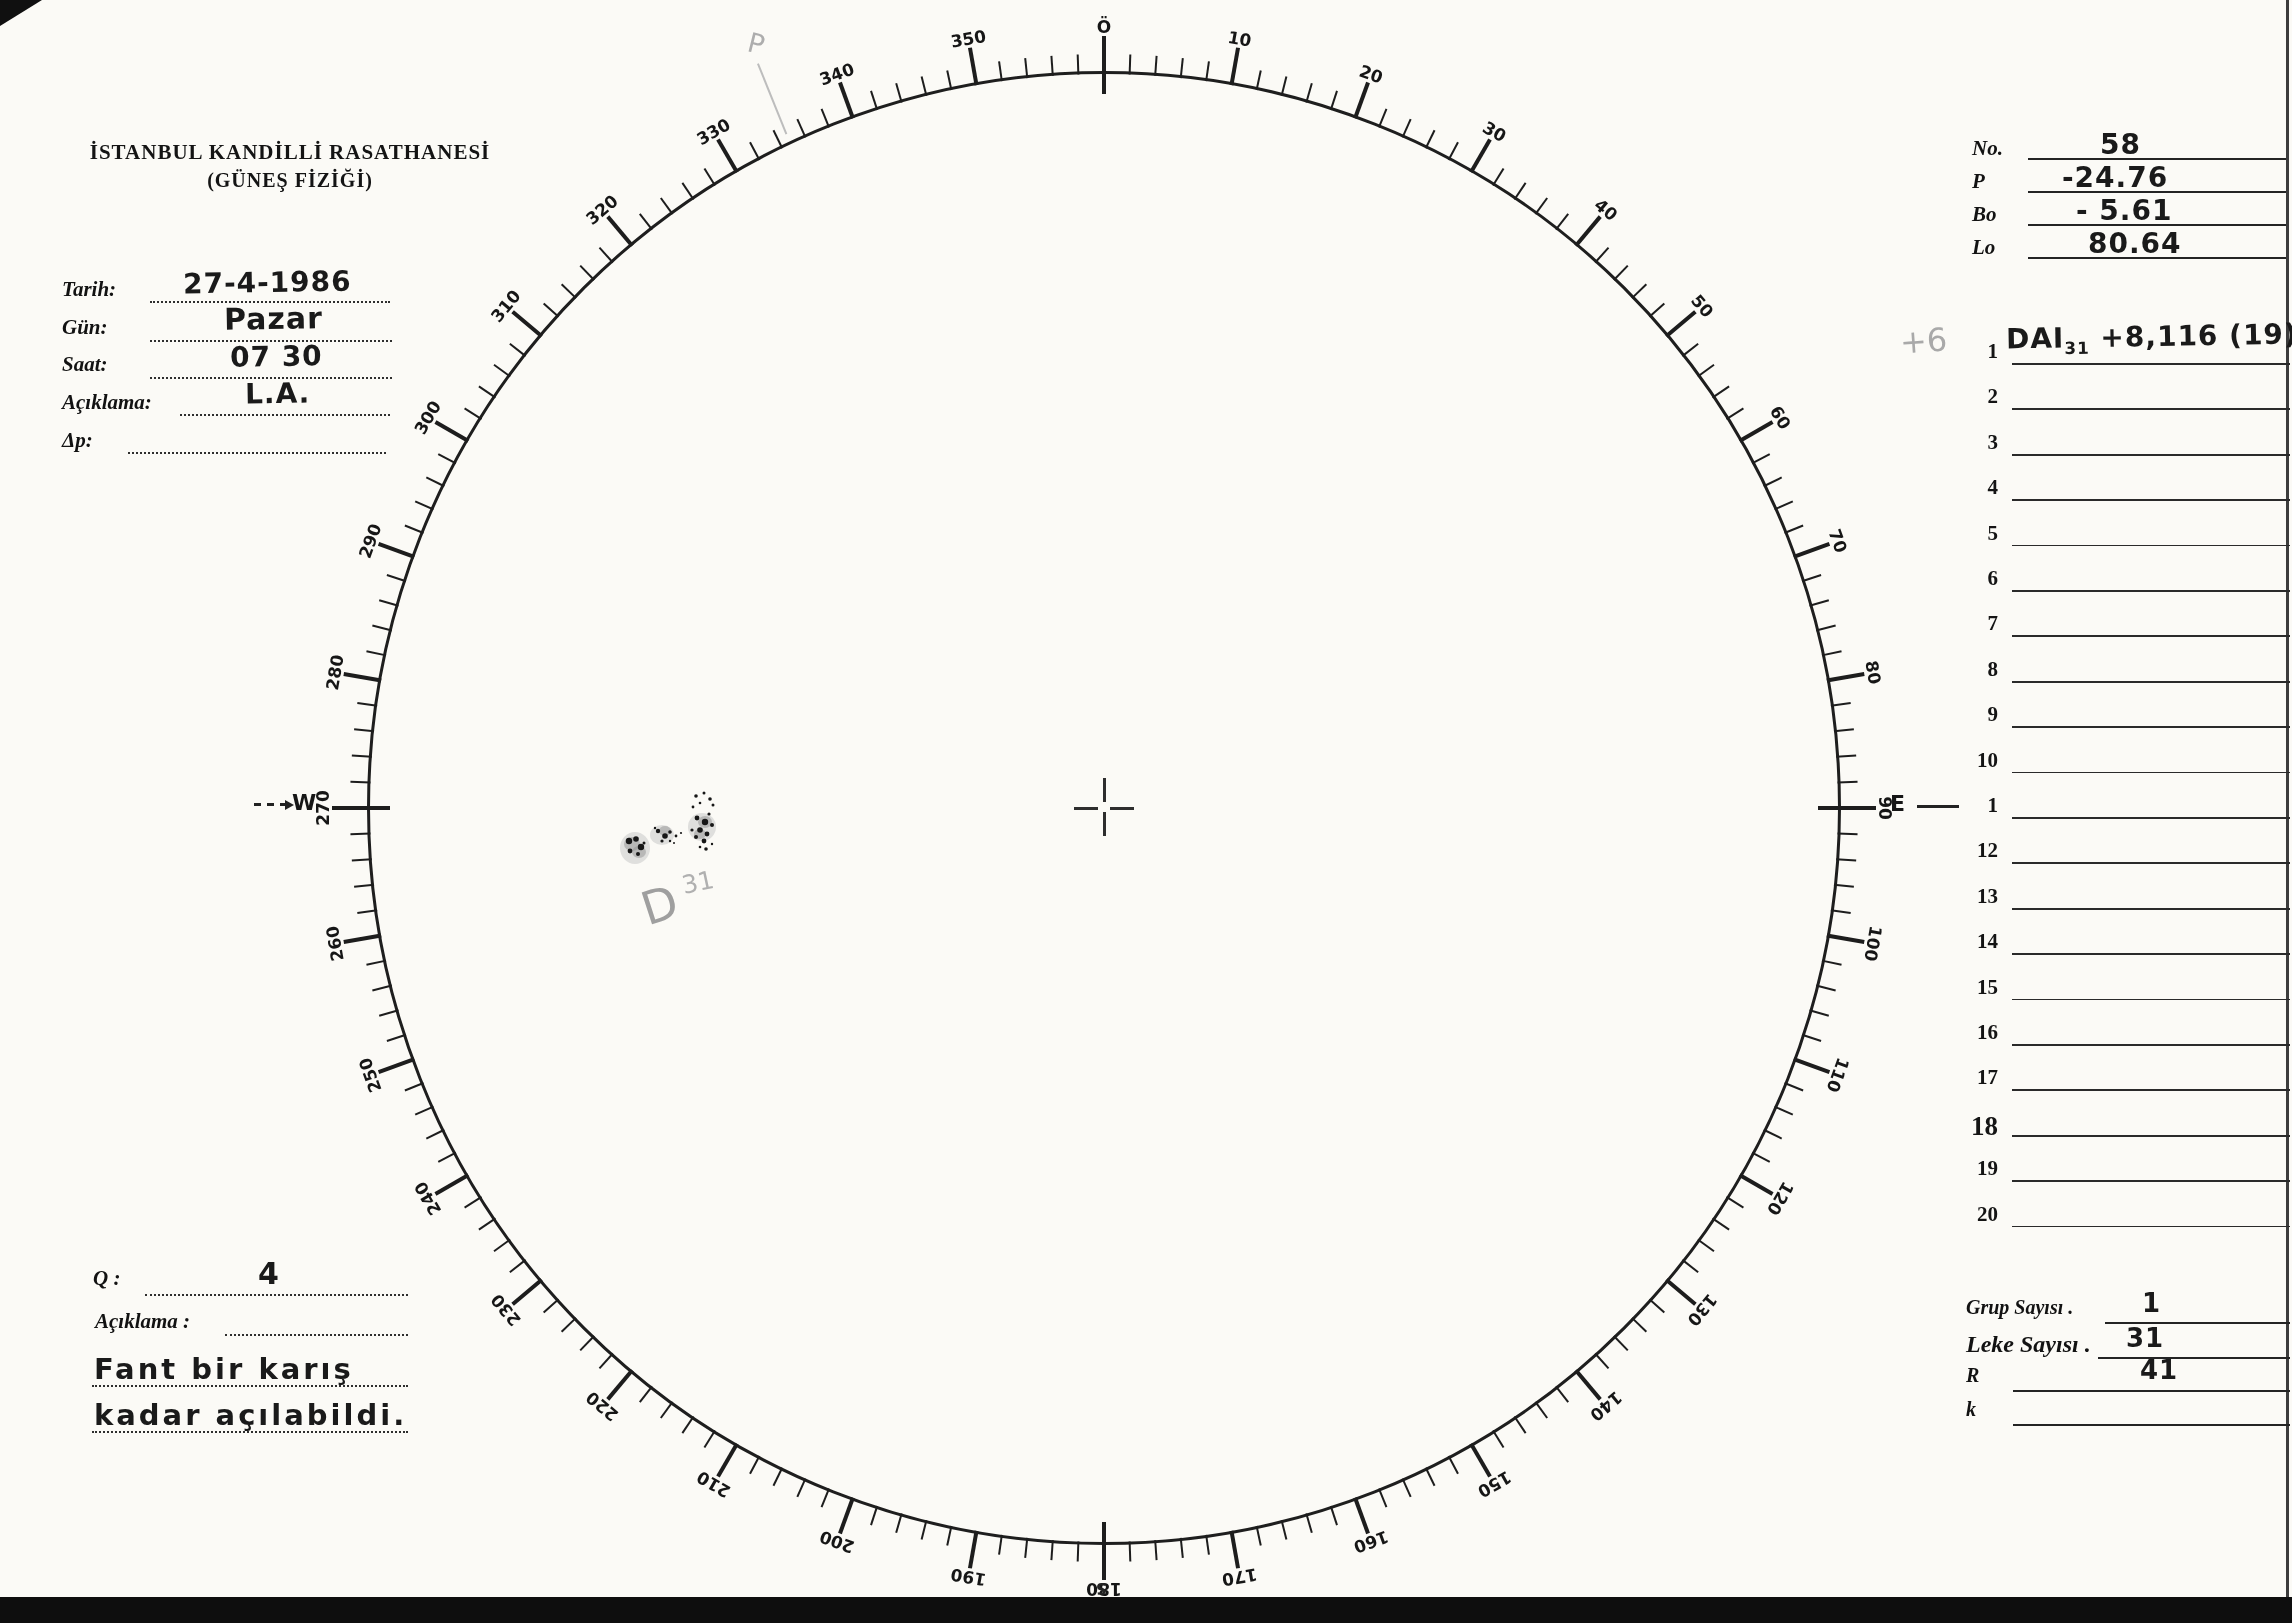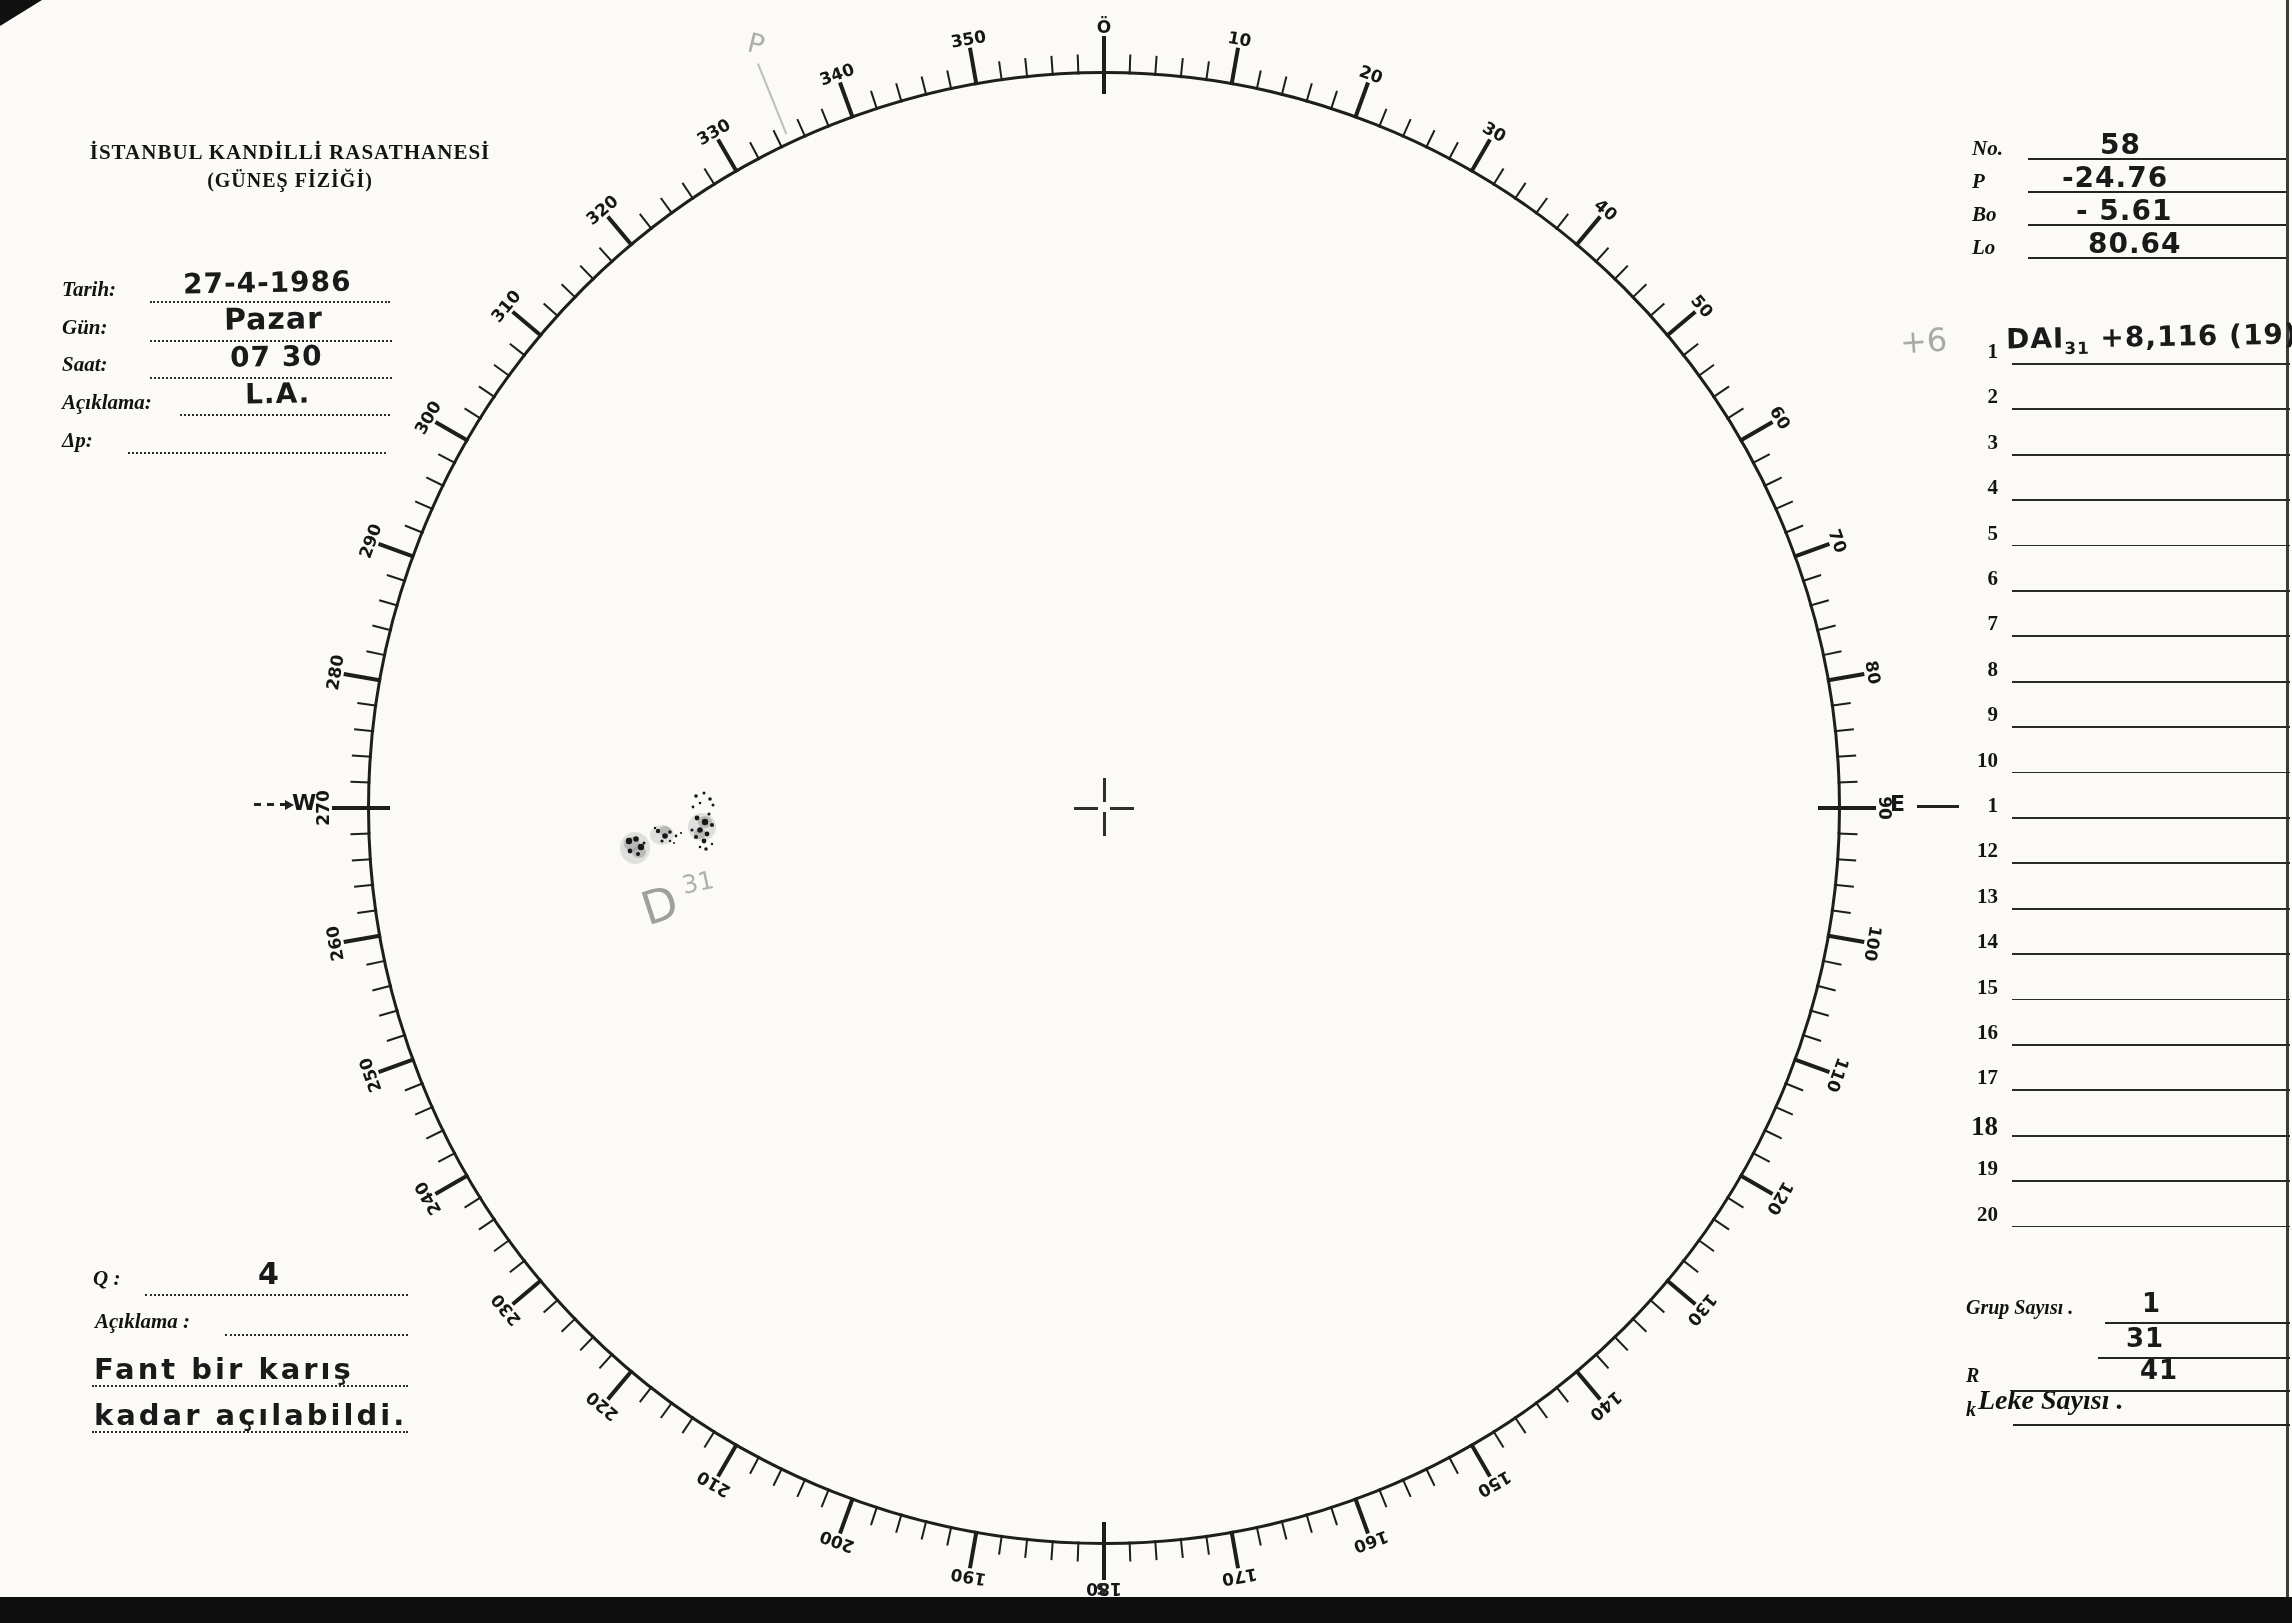--- a/index.html
+++ b/index.html
@@ -123,21 +123,21 @@
     </div>
   <div class="abs pencil" style="left:1900px;top:322px;font-size:32px;transform:rotate(-4deg);">+6</div>
   <div class="abs hand" style="left:2006px;top:320px;font-size:28px;transform:rotate(-1deg);">
     <span>DAI</span><sub>31</sub><span> +8,116 (19)</span>
   </div>
 
   <div id="totals">
       <div class="abs flabel" style="left: 1966px; top: 1296px; font-size: 20px;">Grup Sayısı .</div>
       <div class="abs solline" style="left: 2105px; top: 1322px; width: 185px;"></div>
       <div class="abs hand" style="left: 2142px; top: 1288px; font-size: 26px;">1</div>
-      <div class="abs flabel" style="left: 1966px; top: 1384px; font-size: 28px; margin-left: 12px;">Leke Sayısı .</div>
+      <div class="abs flabel" style="left: 1966px; top: 1331px; font-size: 24px;">Leke Sayısı .</div>
       <div class="abs solline" style="left: 2098px; top: 1357px; width: 192px;"></div>
       <div class="abs hand" style="left: 2126px; top: 1323px; font-size: 26px;">31</div>
       <div class="abs flabel" style="left: 1966px; top: 1364px; font-size: 20px;">R</div>
       <div class="abs solline" style="left: 2013px; top: 1390px; width: 277px;"></div>
       <div class="abs hand" style="left: 2140px; top: 1355px; font-size: 26px;">41</div>
       <div class="abs flabel" style="left: 1966px; top: 1398px; font-size: 20px;">k</div>
       <div class="abs solline" style="left: 2013px; top: 1424px; width: 277px;"></div>
     </div>
 
   <div class="abs flabel" style="left:93px;top:1266px;font-size:21px;">Q :</div>

